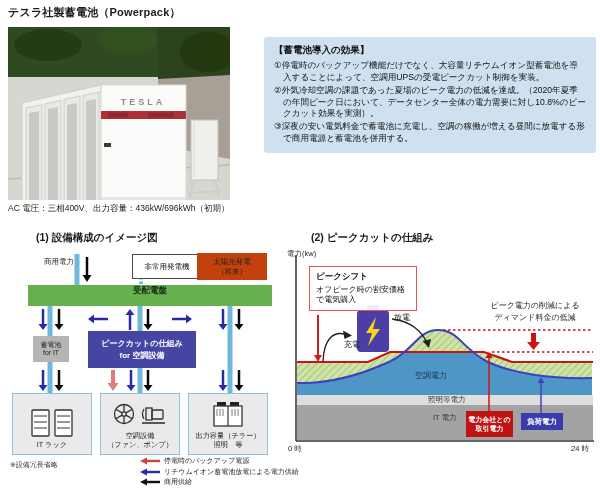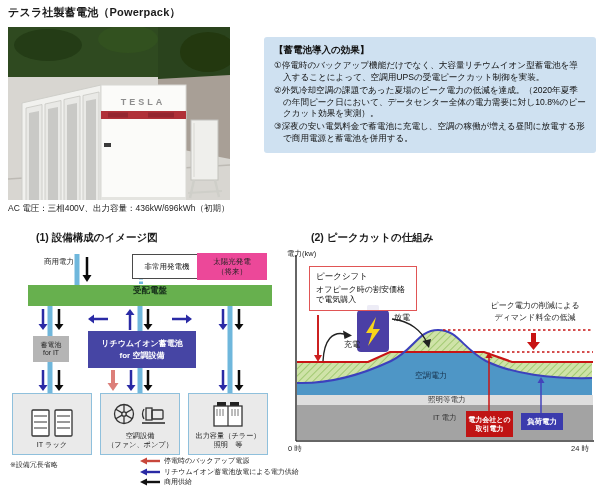--- a/index.html
+++ b/index.html
@@ -7,32 +7,32 @@
   #page{position:relative;width:600px;height:493px;background:#ffffff;overflow:hidden;}
   .abs{position:absolute;}
   .h-title{font-size:11px;font-weight:600;color:#1c1c1c;letter-spacing:0.2px;}
   .sec-head{font-size:10.5px;font-weight:600;color:#1c1c1c;margin-left:28px;}
   .caption{font-size:8.5px;color:#222;}
   .fx-box{background:#cfe1f1;border-radius:3px;padding:7px 10px 6px 10px;box-sizing:border-box;}
   .fx-title{font-size:9.5px;font-weight:700;color:#111;margin-bottom:3px;}
   .fx-item{font-size:8.6px;line-height:1.38;color:#111;padding-left:9px;text-indent:-9px;margin-bottom:1px;}
   .dbox{box-sizing:border-box;display:flex;flex-direction:column;align-items:center;justify-content:center;text-align:center;}
   .gen-box{background:#fff;border:1.5px solid #4a4a4a;font-size:7.5px;color:#111;margin-left:24px;}
-  .solar-box{background:#ec4899;font-size:7.5px;line-height:1.25;color:#222;}
+  .solar-box{background:#c2410c;font-size:7.5px;line-height:1.25;color:#222;}
   .switchboard{background:#67b04e;font-size:8.5px;font-weight:600;color:#16301a;display:flex;align-items:flex-start;justify-content:center;}
   .batt-it{background:#b5b5b5;font-size:6.8px;line-height:1.2;color:#222;}
   .li-batt{background:#4645a4;color:#fff;font-size:8px;font-weight:700;line-height:1.5;}
   .load-unit{background:#eaeaea;border:1.5px solid #8fc0dc;font-size:7.2px;line-height:1.25;color:#222;justify-content:flex-end;padding-bottom:5px;}
   .load-unit .icn{margin-bottom:3px;}
   .note{font-size:7px;color:#333;}
   .lg-row{position:absolute;display:flex;align-items:center;gap:4px;font-size:7px;color:#222;white-space:nowrap;}
   .ylab{font-size:7.5px;color:#222;}
   .xlab{font-size:7.5px;color:#222;}
   .ps-box{border:1.5px solid #e05555;background:rgba(255,255,255,0.9);padding:4px 6px;box-sizing:border-box;}
-  .ps-title{font-size:8.5px;font-weight:400;color:#111;margin-bottom:2px;}
+  .ps-title{font-size:8.5px;font-weight:700;color:#111;margin-bottom:2px;}
   .ps-body{font-size:8px;color:#111;line-height:1.3;}
   .sm-lab{font-size:8px;color:#222;white-space:nowrap;}
   .area-lab{font-size:8px;color:#17324d;white-space:nowrap;}
   .band-lab{font-size:7.5px;color:#333;white-space:nowrap;}
   .dmd-note{font-size:8px;line-height:1.45;color:#222;text-align:center;}
   .red-tag{background:#c01414;color:#fff;font-size:7px;font-weight:700;line-height:1.35;display:flex;flex-direction:column;align-items:center;justify-content:center;text-align:center;}
   .blue-tag{background:#3b3bad;color:#fff;font-size:7.5px;font-weight:700;display:flex;align-items:center;justify-content:center;}
 </style>
 </head>
 <body>
@@ -182,21 +182,21 @@
     <span>（将来）</span>
   </div>
   <div class="abs switchboard" style="left:28px;top:285px;width:244px;height:21px;">
     <span>受配電盤</span>
   </div>
   <div class="abs dbox batt-it" style="left:33px;top:336px;width:36px;height:26px;">
     <span>蓄電池</span>
     <span>for IT</span>
   </div>
   <div class="abs dbox li-batt" style="left:88px;top:331px;width:108px;height:37px;">
-    <span>リチウムイオン蓄電池</span>
+    <span>ピークカットの仕組み</span>
     <span>for 空調設備</span>
   </div>
 
   <div class="abs dbox load-unit" style="left:12px;top:393px;width:80px;height:62px;">
     <svg class="icn" width="46" height="28" viewBox="0 0 46 28">
       <g fill="#fff" stroke="#333" stroke-width="1.3">
         <rect x="3" y="1" width="17" height="26" rx="1"></rect>
         <rect x="26" y="1" width="17" height="26" rx="1"></rect>
       </g>
       <g stroke="#333" stroke-width="1">

